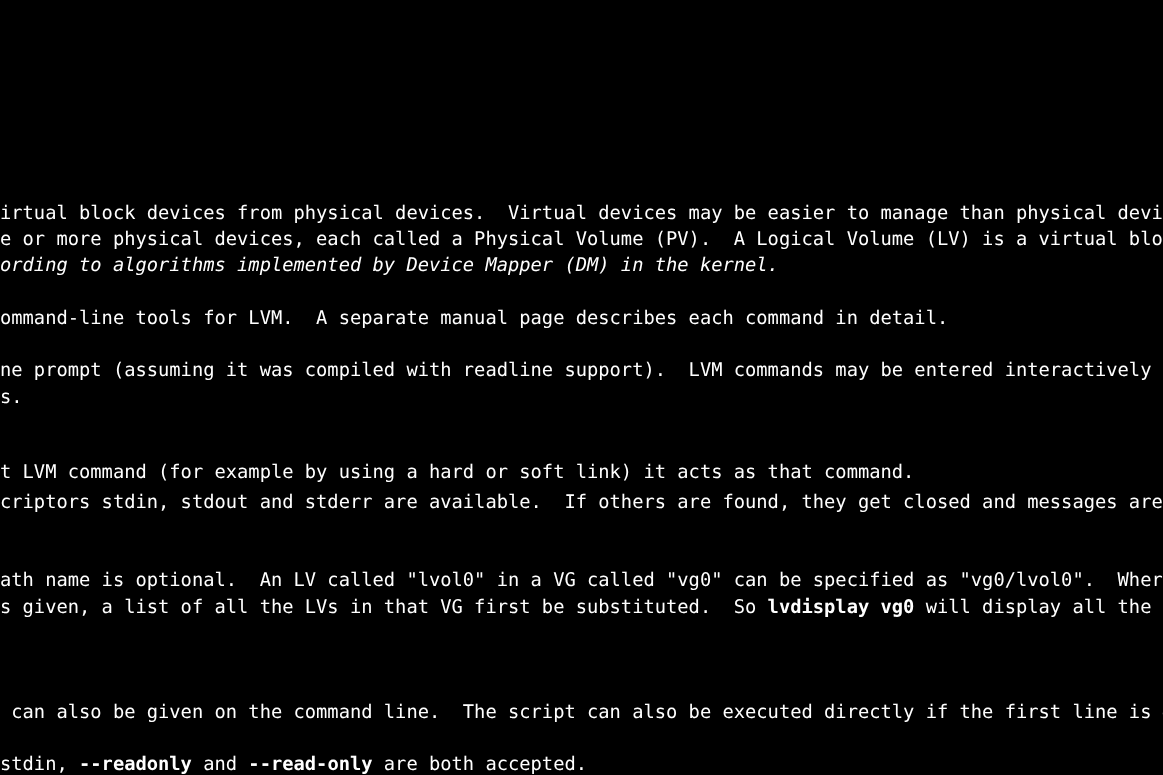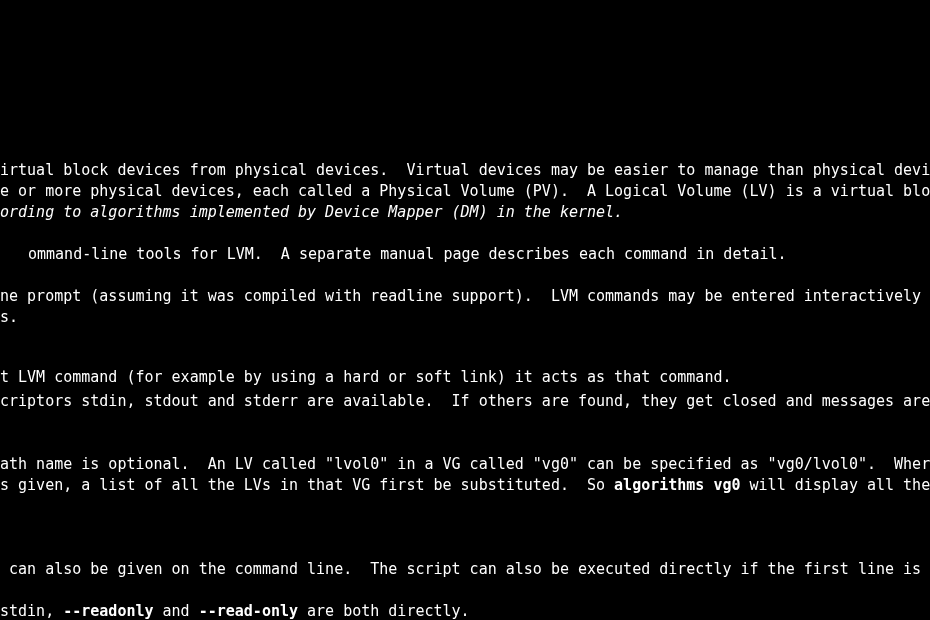--- a/index.html
+++ b/index.html
@@ -12,30 +12,30 @@
   </style>
 </head>
 <body>
 
 <div class="screen">
 
   <div class="line" style="top:160px;">irtual block devices from physical devices.  Virtual devices may be easier to manage than physical devices, a</div>
   <div class="line" style="top:181px;">e or more physical devices, each called a Physical Volume (PV).  A Logical Volume (LV) is a virtual block dev</div>
   <div class="line" style="top:202px;font-style:italic;">ording to algorithms implemented by Device Mapper (DM) in the kernel.</div>
 
-  <div class="line" style="top:244px;padding-left:28px;">ommand-line tools for LVM.  A separate manual page describes each command in detail.</div>
+  <div class="line" style="top:244px;">ommand-line tools for LVM.  A separate manual page describes each command in detail.</div>
 
   <div class="line" style="top:286px;">ne prompt (assuming it was compiled with readline support).  LVM commands may be entered interactively at thi</div>
   <div class="line" style="top:307px;">s.</div>
 
   <div class="line" style="top:367px;">t LVM command (for example by using a hard or soft link) it acts as that command.</div>
 
   <div class="line" style="top:391px;">criptors stdin, stdout and stderr are available.  If others are found, they get closed and messages are issued</div>
 
   <div class="line" style="top:454px;">ath name is optional.  An LV called "lvol0" in a VG called "vg0" can be specified as "vg0/lvol0".  Where a li</div>
-  <div class="line" style="top:475px;"><span>s given, a list of all the LVs in that VG first be substituted.  So </span><span class="b">algorithms vg0</span><span> will display all the LVs in </span></div>
+  <div class="line" style="top:475px;"><span>s given, a list of all the LVs in that VG first be substituted.  So </span><span class="b">lvdisplay vg0</span><span> will display all the LVs in </span></div>
 
 
   <div class="line" style="top:559px;"> can also be given on the command line.  The script can also be executed directly if the first line is #! fol</div>
 
-  <div class="line" style="top:601px;"><span>stdin, </span><span class="b">--readonly</span><span> and </span><span class="b">--read-only</span><span> are both directly.</span></div>
+  <div class="line" style="top:601px;"><span>stdin, </span><span class="b">--readonly</span><span> and </span><span class="b">--read-only</span><span> are both accepted.</span></div>
 
 </div>
 
 </body></html>

